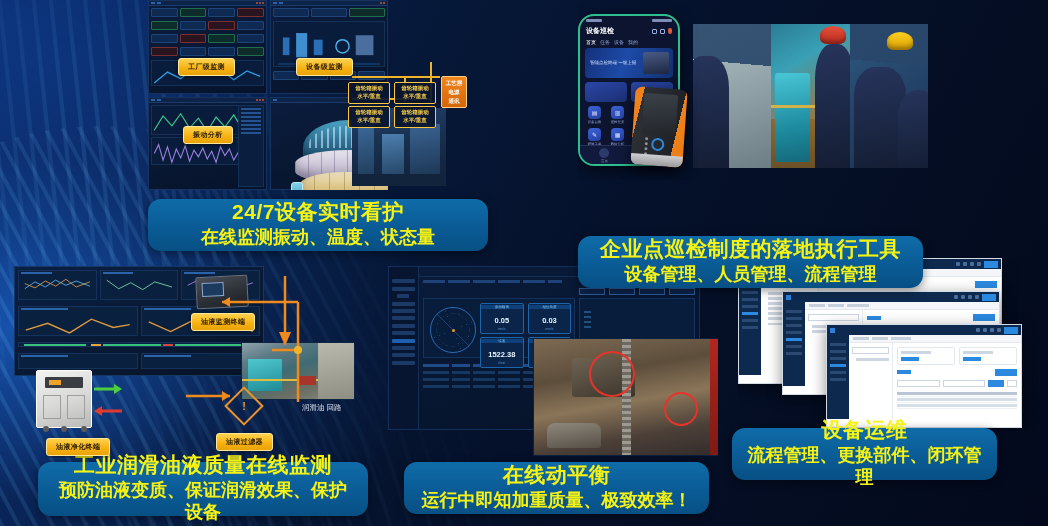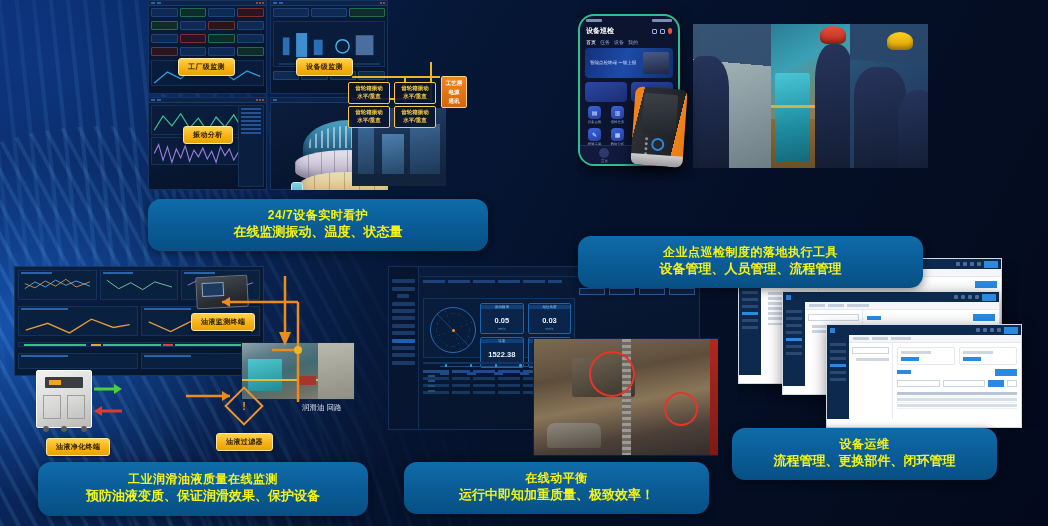--- a/index.html
+++ b/index.html
@@ -59,26 +59,26 @@
     background: linear-gradient(180deg, #0f6ca8 0%, #0a5b95 55%, #075084 100%);
     border-radius: 13px;
     box-shadow: 0 2px 10px rgba(0,0,0,0.45);
     display: flex; flex-direction: column;
     align-items: center; justify-content: center;
     text-align: center;
     color: #f2ef1c;
     padding: 5px 14px 7px;
   }
   .caption .ttl {
-    font-size: 12px; font-weight: bold; line-height: 1.22;
+    font-size: 21px; font-weight: bold; line-height: 1.22;
     letter-spacing: 0.5px;
     color: #f5f216;
   }
   .caption .sub {
-    font-size: 13px; font-weight: bold; line-height: 1.25;
+    font-size: 18px; font-weight: bold; line-height: 1.25;
     margin-top: 1px;
     color: #f5f216;
   }
 
   
   .panel { position: absolute; overflow: hidden; }
 
   
   #p-tl { left: 148px; top: 0px; width: 240px; height: 190px; }
   .dashgrid {
@@ -363,21 +363,21 @@
   .bm-side u { display:block; height:4px; margin:3.4px 3px; background:#1b3a67; border-radius:1px; text-decoration:none; }
   .bm-side u.on { background:#1f5fb0; }
   .bm-main { flex:1; position:relative; }
   .bm-top { height:10px; border-bottom:1px solid #123055; display:flex; align-items:center; justify-content:flex-end; gap:3px; padding-right:4px;}
   .bm-top i { display:block; width:4px;height:4px;border-radius:50%;background:#2d5e9f }
   .bm-top .av { width:7px;height:7px;border-radius:50%;background:#4d7fc0 }
   .bm-crumb { height:8px; display:flex; gap:3px; align-items:center; padding:0 4px; }
   .bm-crumb u { height:3px; width:22px; background:#1d4378; display:block; text-decoration:none;}
   .bm-btns { display:flex; gap:4px; justify-content:flex-end; padding:3px 4px; }
   .bm-btns b { display:block; width:26px; height:7px; border:1px solid #2c5c9c; background:#0c2349;}
-  .bm-body { display:flex; gap:4px; padding:0 4px;flex-direction:column; }
+  .bm-body { display:flex; gap:4px; padding:0 4px; }
   .bm-card { background:#081c3b; border:1px solid #143460; position:relative; }
   .bm-left { width:56%; height:60px; }
   .bm-right { flex:1; height:60px; }
   .polar {
     position:absolute; left:6px; top:8px; width:46px; height:46px; border-radius:50%;
     border:1px solid #2b6bb5;
     background:
       repeating-conic-gradient(from 0deg, rgba(60,130,210,.35) 0deg 0.6deg, transparent 0.6deg 22.5deg),
       radial-gradient(circle, transparent 52%, rgba(40,100,170,.25) 53%, transparent 54%),
       radial-gradient(circle, transparent 74%, rgba(40,100,170,.25) 75%, transparent 76%);

